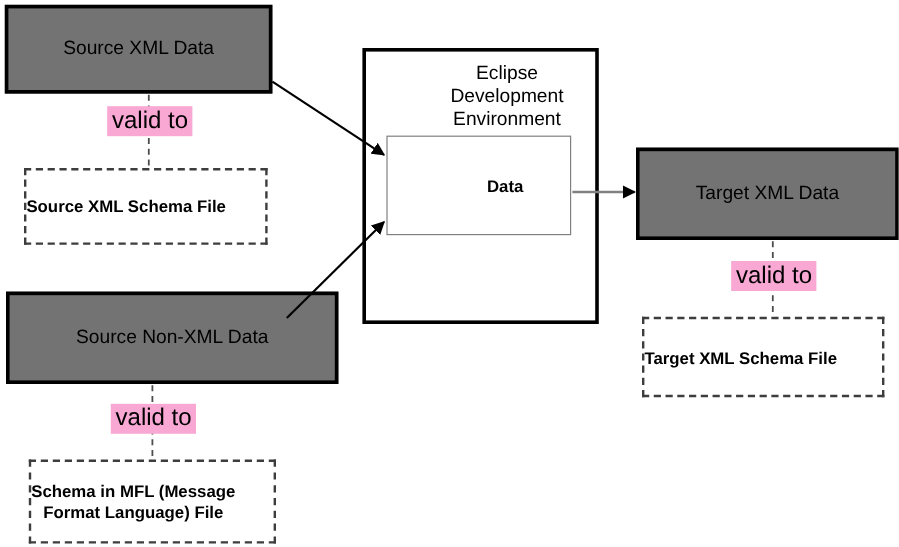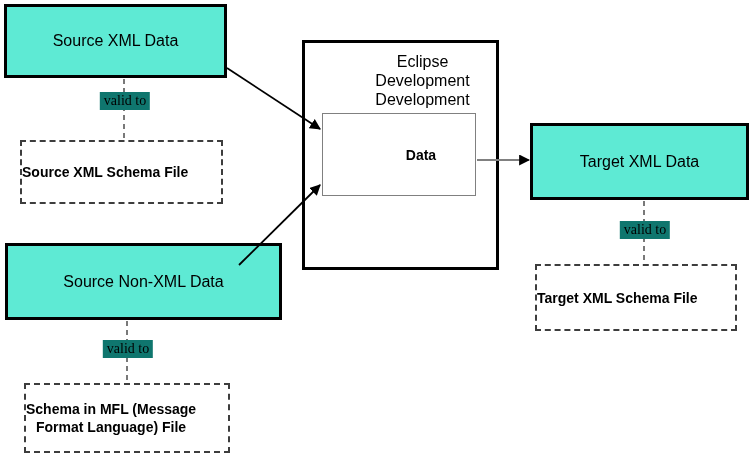--- a/index.html
+++ b/index.html
@@ -9,21 +9,21 @@
     height: 456px;
     background: #ffffff;
     font-family: "Liberation Sans", sans-serif;
     color: #000000;
     overflow: hidden;
   }
   .box-solid {
     position: absolute;
     box-sizing: border-box;
     border: 3px solid #000000;
-    background: #5eead4;
+    background: #737373;
     display: flex;
     align-items: center;
     justify-content: center;
     font-size: 16px;
     text-align: center;
     z-index: 1;
   }
   .box-dashed {
     position: absolute;
     box-sizing: border-box;
@@ -70,26 +70,25 @@
   .connector-layer {
     position: absolute;
     left: 0; top: 0;
     width: 749px; height: 456px;
     z-index: 2;
     pointer-events: none;
   }
   .valid-label {
     position: absolute;
     transform: translate(-50%, -50%);
-    background: #0f766e;
+    background: #f9a8d4;
     padding: 1px 4px;
-    font-size: 14px;
+    font-size: 20px;
     z-index: 3;
     white-space: nowrap;
-    font-family: Liberation Serif, serif;
   }
 </style>
 </head>
 <body>
 
 <div class="canvas">
 
   <div class="box-solid" style="left:4px; top:4px; width:223px; height:74px;">
     <span>Source XML Data</span>
   </div>
@@ -98,21 +97,21 @@
     <span>Source Non-XML Data</span>
   </div>
 
   <div class="box-solid" style="left:530px; top:123px; width:219px; height:77px;">
     <span>Target XML Data</span>
   </div>
 
   <div class="container-box" style="left:302px; top:40px; width:197px; height:230px;">
     <div class="container-title">
       <div>Eclipse Development</div>
-      <div>Development</div>
+      <div>Environment</div>
     </div>
     <div class="inner-box" style="left:17px; top:70px; width:154px; height:83px;">
       <div>Data</div>
     </div>
   </div>
 
   <div class="box-dashed" style="left:20px; top:140px; width:203px; height:64px;">
     <span>Source XML Schema File</span>
   </div>
 

